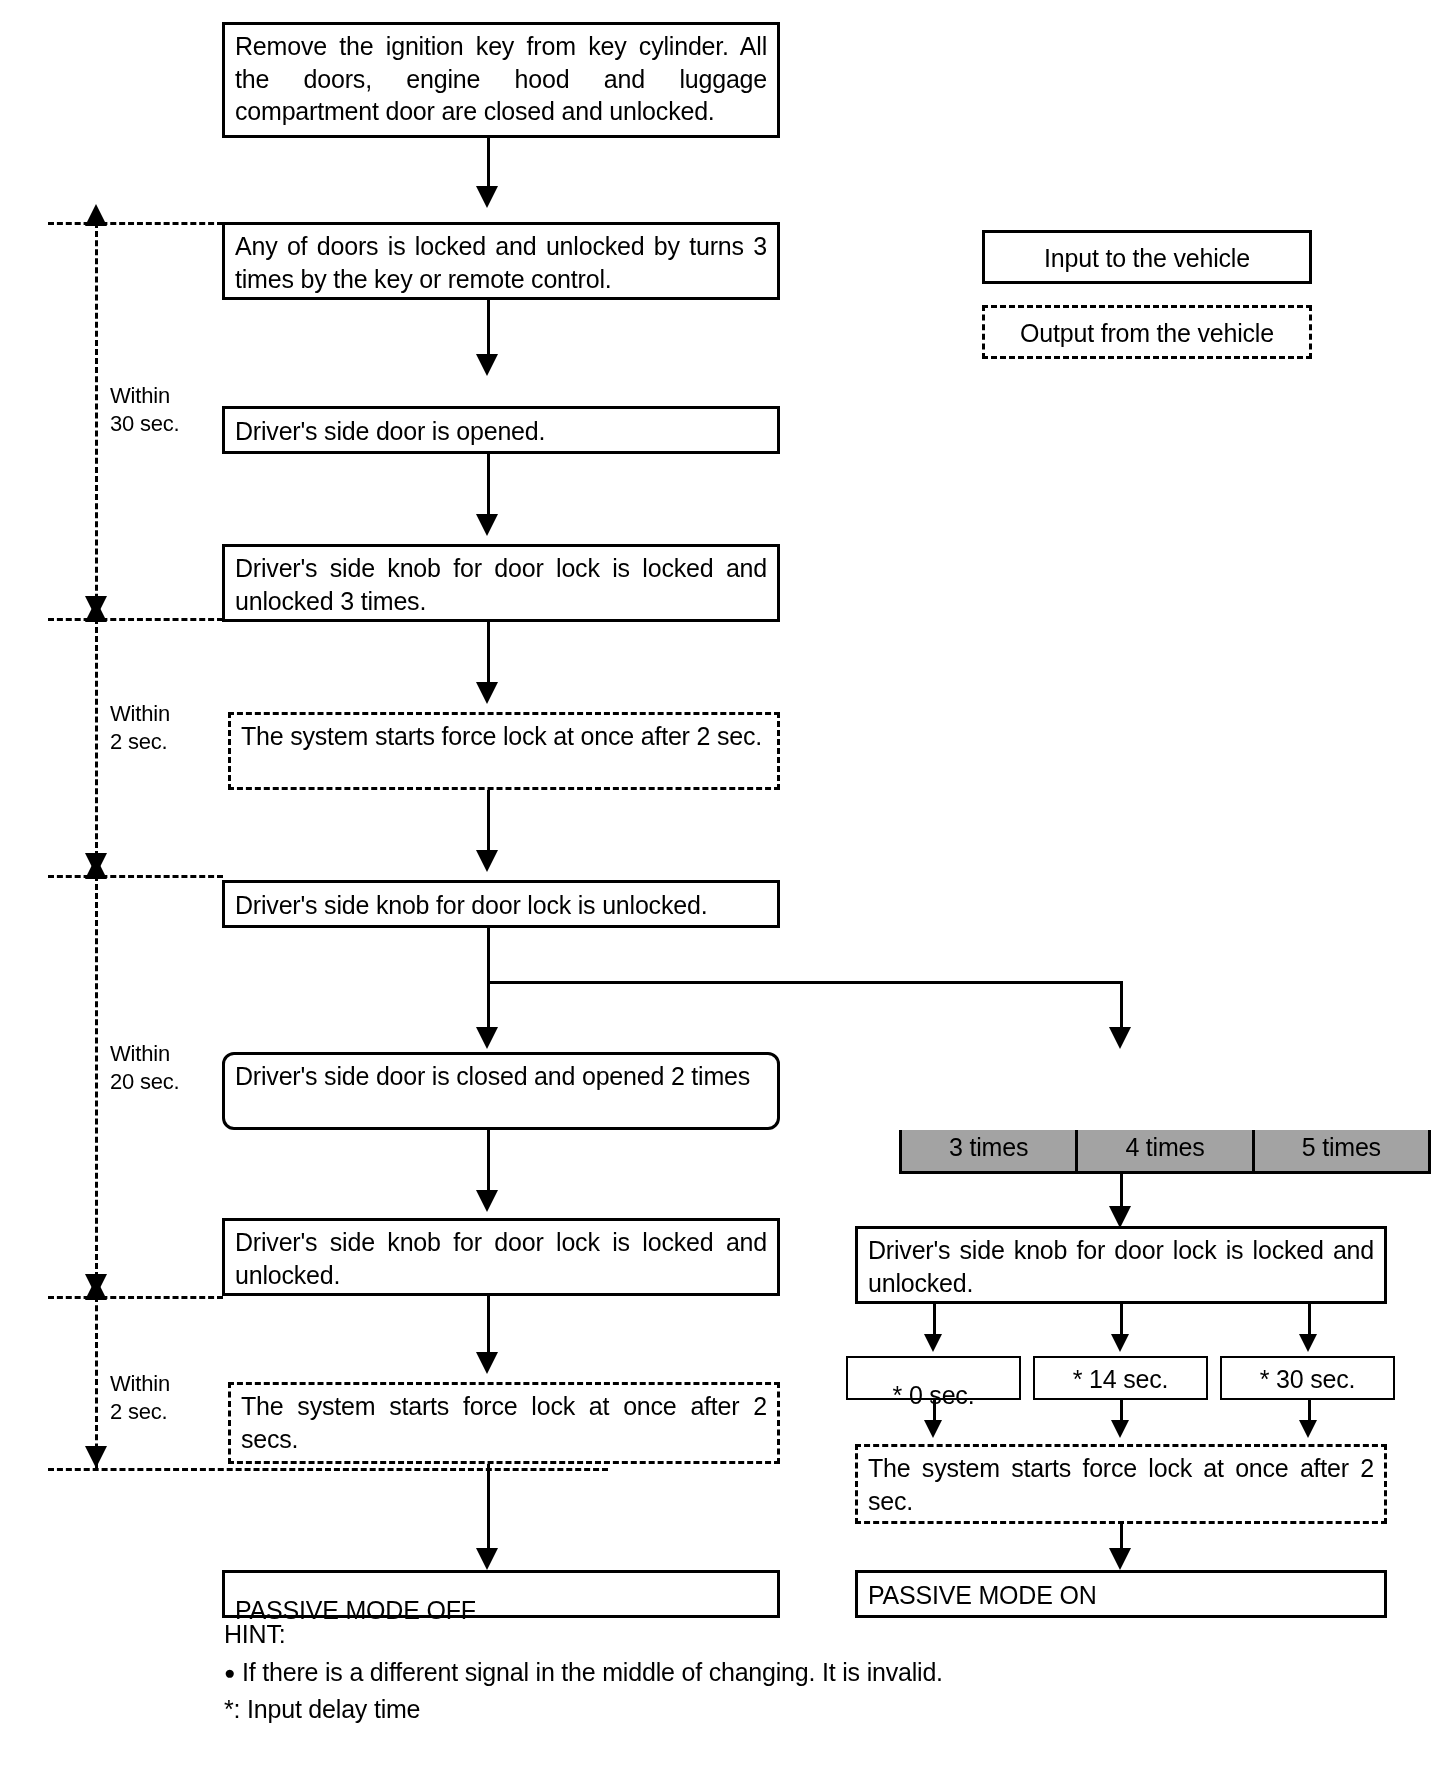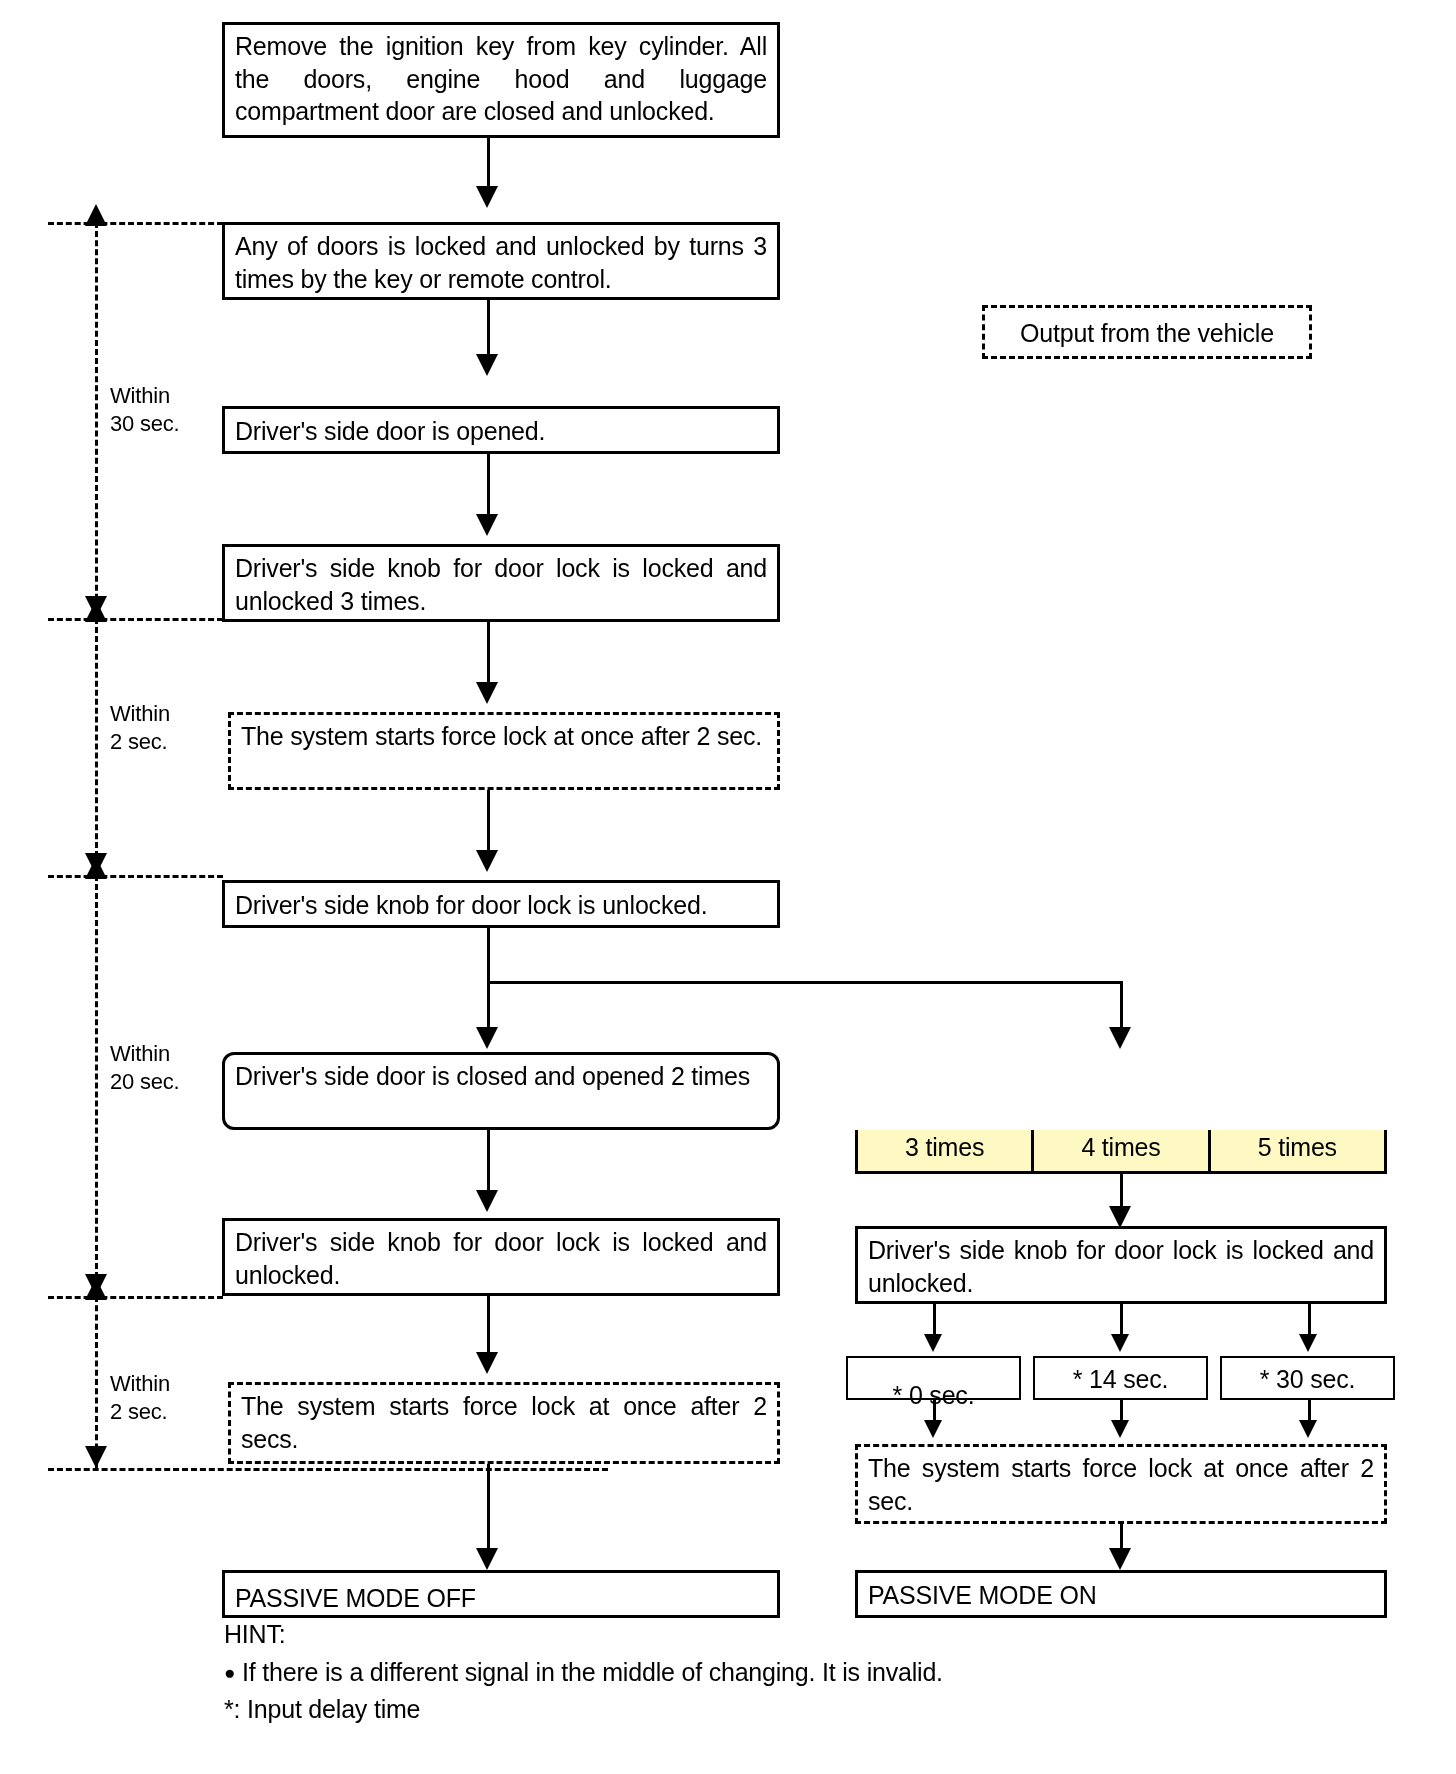--- a/index.html
+++ b/index.html
@@ -103,37 +103,41 @@
   .hint div { white-space: nowrap; }
   .bullet { font-size: 19px; vertical-align: 2px; }
 
   
   .subrow {
     position: absolute;
     display: flex;
     box-sizing: border-box;
     border: 3px solid #000;
     border-top: none;
-    background: #fef9c3;
+    background: #a3a3a3;
+    margin-left: 44px;
   }
   .subcell {
     flex: 1 1 0;
     text-align: center;
     font-size: 25px;
     padding: 3px 0 4px 0;
     border-right: 3px solid #000;
     letter-spacing: -0.2px;
   }
   .subcell:last-child { border-right: none; }
 </style>
 </head>
 <body>
 
 <div id="page">
 
+  <div class="box" style="left:982px; top:230px; width:330px; height:54px; padding-top:9px; text-align:center;">
+    <span>Input to the vehicle</span>
+  </div>
   <div class="box dashed" style="left:982px; top:305px; width:330px; height:54px; padding-top:9px; text-align:center;">
     <span>Output from the vehicle</span>
   </div>
 
   <div class="guide" style="left:48px;  top:222px;  width:175px;"></div>
   <div class="guide" style="left:48px;  top:618px;  width:175px;"></div>
   <div class="guide" style="left:48px;  top:875px;  width:175px;"></div>
   <div class="guide" style="left:48px;  top:1296px; width:175px;"></div>
   <div class="guide" style="left:48px;  top:1468px; width:560px;"></div>
 
@@ -213,21 +217,21 @@
   </div>
   <div class="vline" style="left:487px; top:1296px; height:58px;"></div>
   <div class="arrowdown" style="left:476px; top:1352px;"></div>
 
   <div class="box dashed just" style="left:228px; top:1382px; width:552px; height:82px;">
     <span>The system starts force lock at once after 2 secs.</span>
   </div>
   <div class="vline" style="left:487px; top:1464px; height:86px;"></div>
   <div class="arrowdown" style="left:476px; top:1548px;"></div>
 
-  <div class="box" style="left:222px; top:1570px; width:558px; height:48px; padding-top:9px;">
+  <div class="box" style="left:222px; top:1570px; width:558px; height:48px; padding-top:21px;">
     <span>PASSIVE MODE OFF</span>
   </div>
 
   <div class="subrow" style="left:855px; top:1130px; width:532px; height:44px;">
     <div class="subcell">3 times</div>
     <div class="subcell">4 times</div>
     <div class="subcell">5 times</div>
   </div>
 
   <div class="vline" style="left:1120px; top:1174px; height:36px;"></div>

